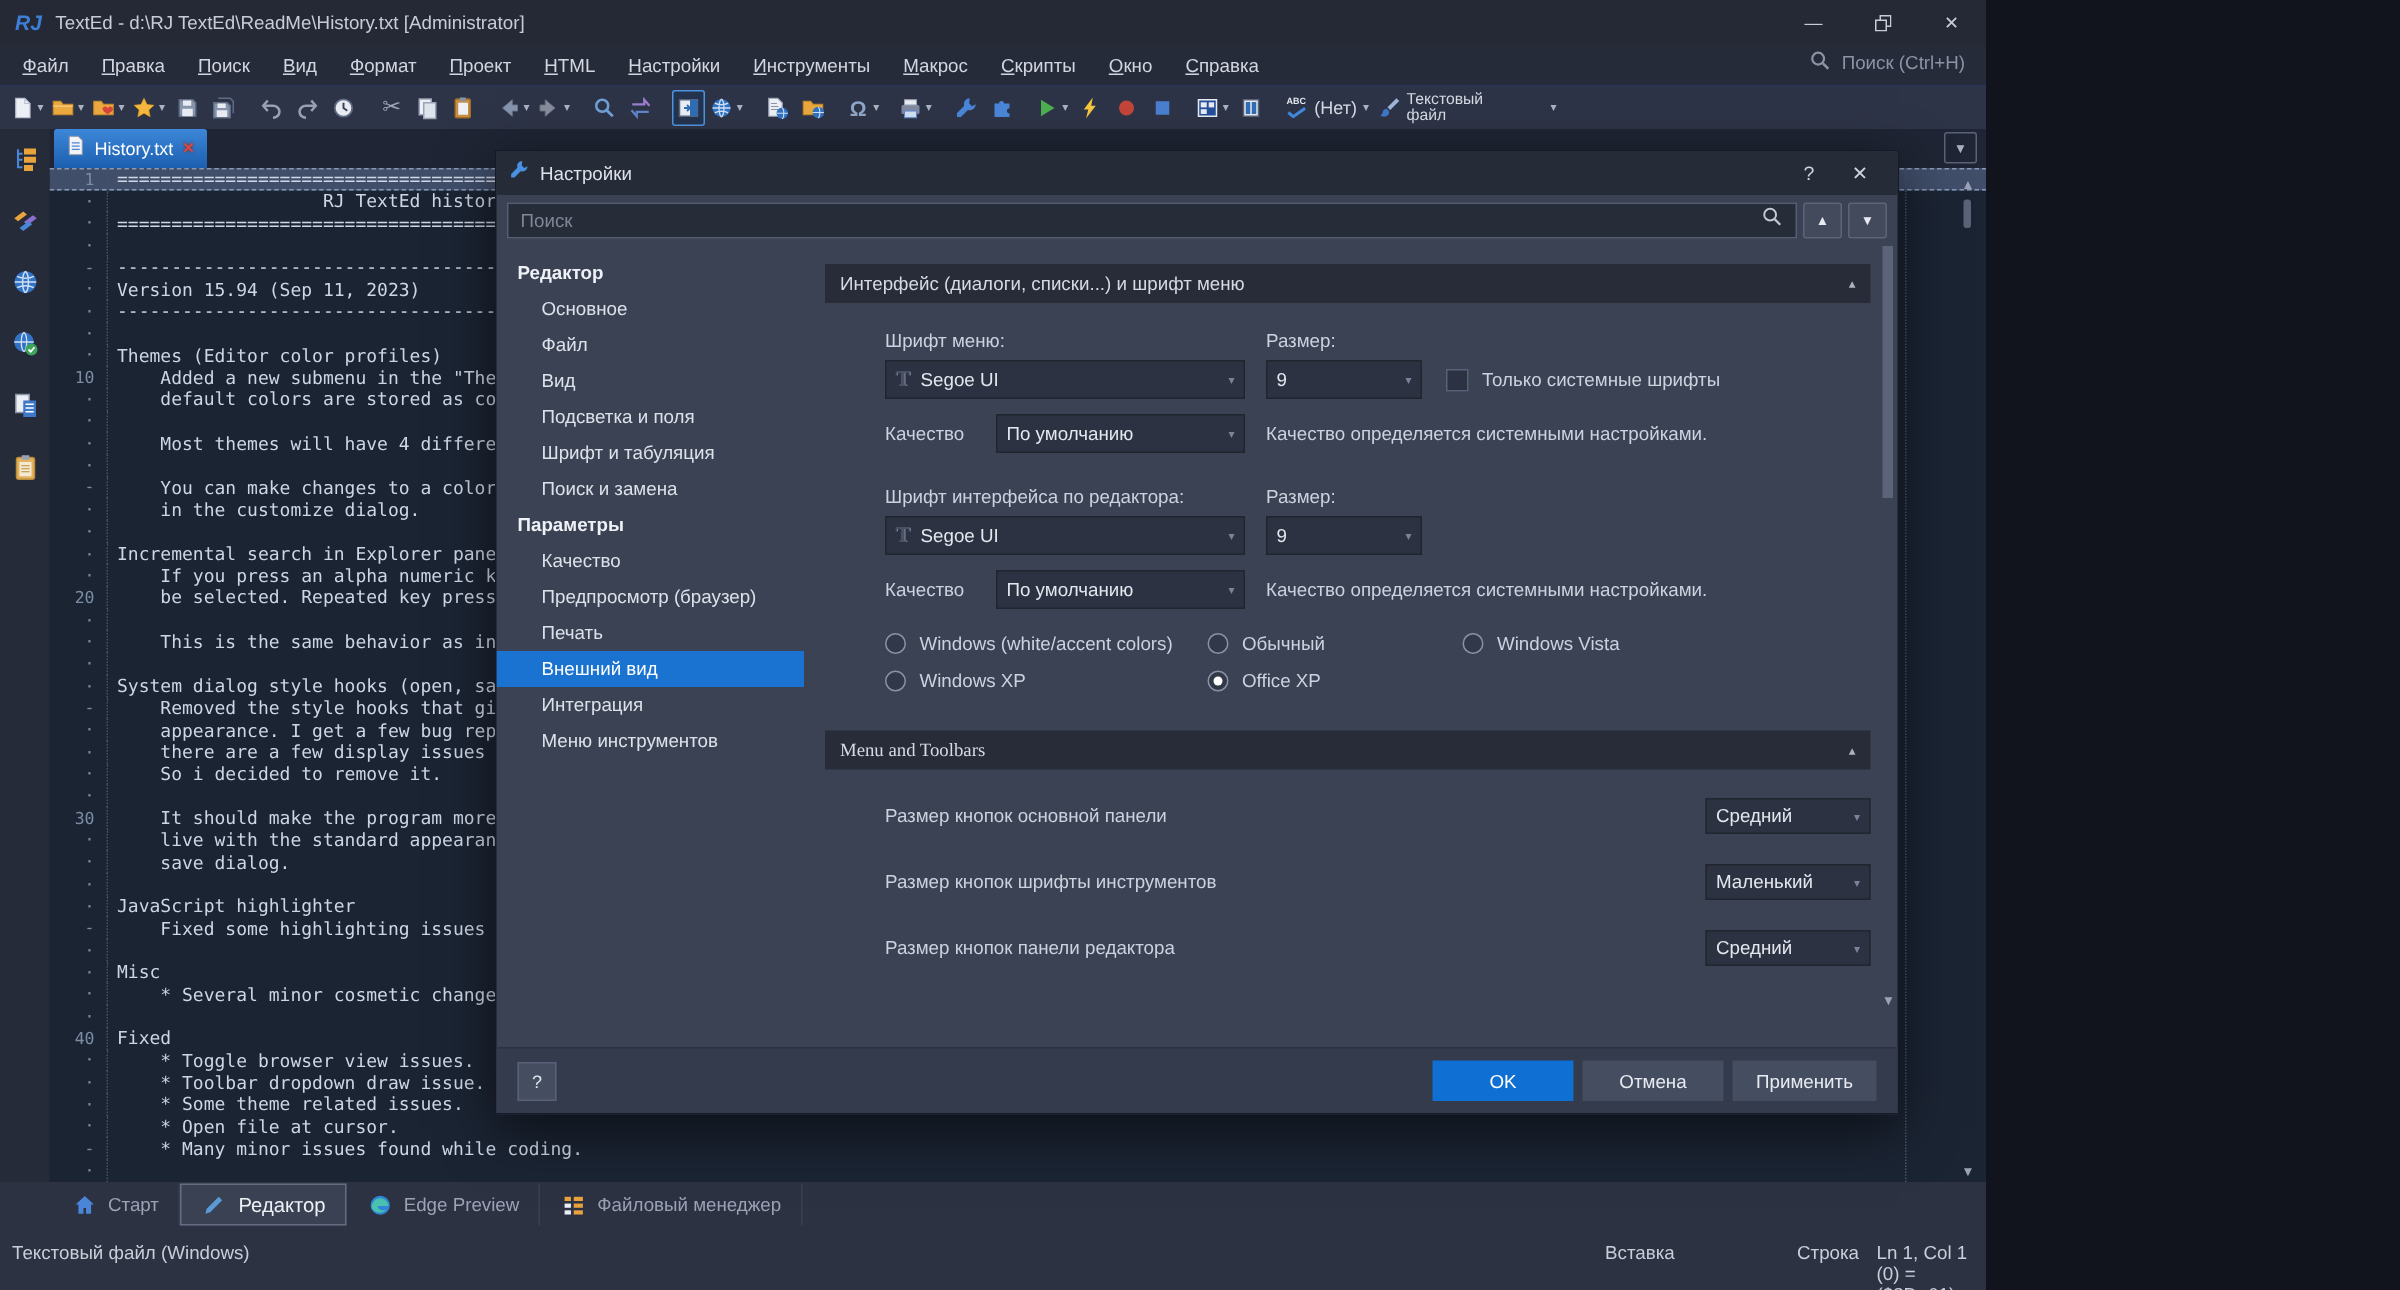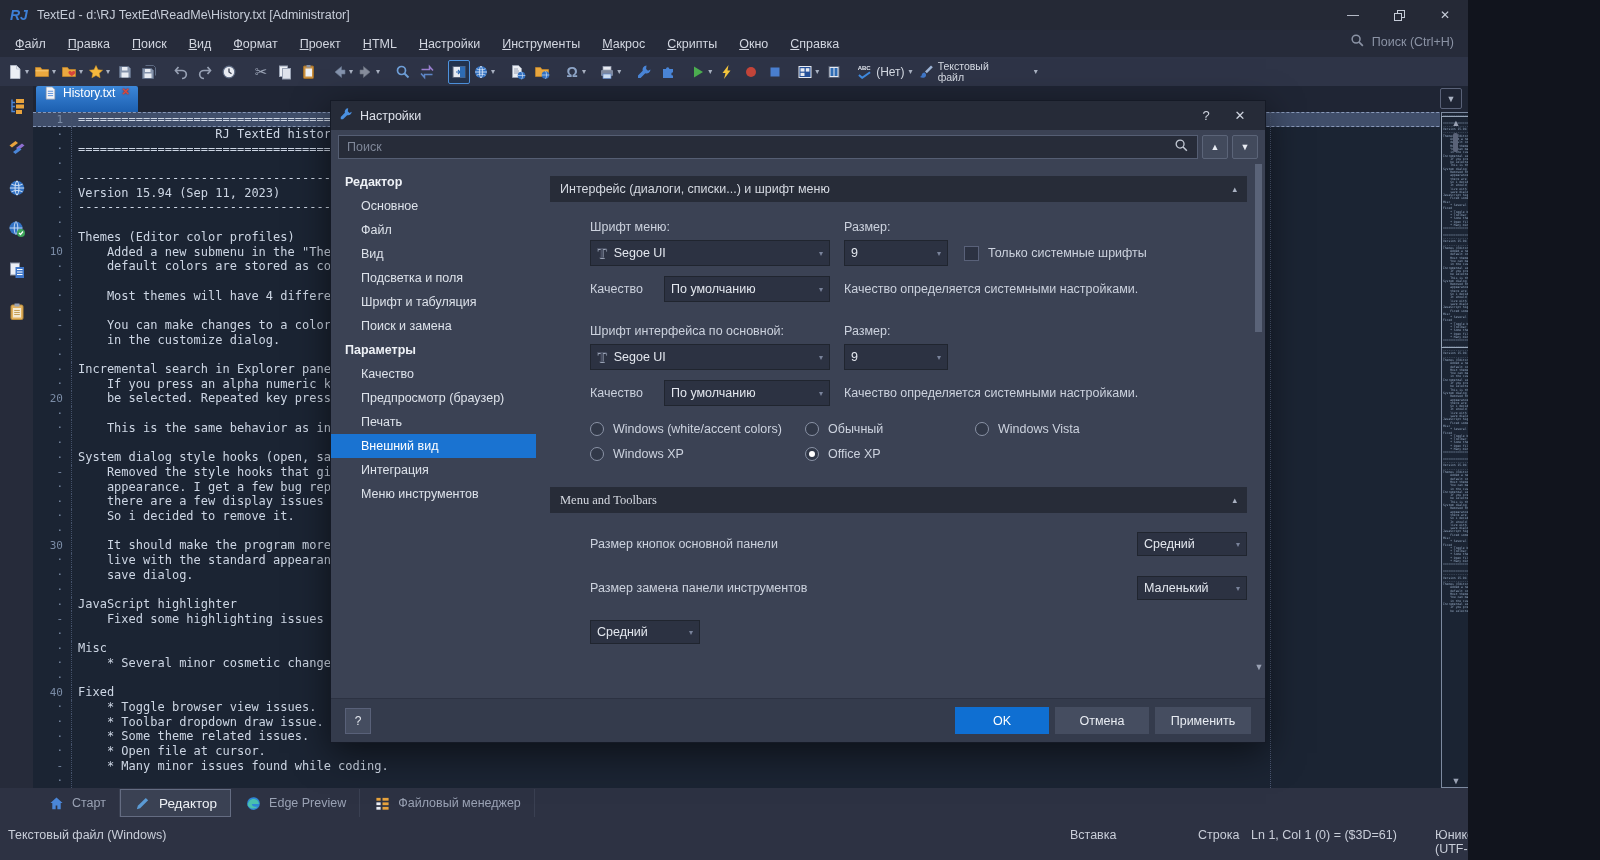--- a/index.html
+++ b/index.html
@@ -1,18 +1,18 @@
 <!DOCTYPE html>
 <html><head>
 <meta charset="utf-8">
 <style>
   * { margin:0; padding:0; box-sizing:border-box; }
   html,body { background:#11141d; }
   body { font-family:"Liberation Sans", sans-serif; }
-  .app { position:relative; width:1468px; height:860px; background:#1d4ed8; overflow:hidden; color:#c9ced9; }
+  .app { position:relative; width:1324px; height:860px; background:#1d4ed8; overflow:hidden; color:#c9ced9; }
 
   
   .titlebar { height:30px; background:#252936; display:flex; align-items:center; padding-left:10px; }
   .logo { color:#3d7fd6; font-weight:bold; font-style:italic; font-size:14px; margin-right:9px; }
   .wtitle { font-size:12.5px; color:#c6ccd8; }
   .wctrl { margin-left:auto; display:flex; height:30px; }
   .wbtn { width:46px; height:30px; display:flex; align-items:center; justify-content:center; color:#c6ccd8; font-size:12px; }
 
   
   .menubar { height:27px; background:#262b3a; display:flex; align-items:center; position:relative; padding-left:4px; }
@@ -32,21 +32,21 @@
   .glyph { font-size:15px; line-height:16px; }
   .abc { display:flex; flex-direction:column; align-items:center; }
   .abc span { font-size:6px; font-weight:bold; color:#e4e8f0; letter-spacing:0; }
 
   
   .work { position:absolute; top:86px; left:0; right:0; bottom:72px; background:#252b3b; }
   .sidebar { position:absolute; left:0; top:0; width:33px; bottom:0; background:#262b3a; display:flex; flex-direction:column; align-items:center; padding-top:8px; gap:17px; }
   .sbtn { width:24px; height:24px; display:flex; align-items:center; justify-content:center; }
 
   .tabstrip { position:absolute; left:33px; right:0; top:0; height:26px; background:#1f2534; }
-  .tab { position:absolute; left:3px; top:0; height:26px; display:flex; gap:6px; padding:0 8px;
+  .tab { position:absolute; left:3px; top:0; height:26px; display:flex; align-items:center; gap:6px; padding:0 8px;
          background:linear-gradient(#3c87d9,#1c5fb0); border-radius:2px 2px 0 0; }
   .tab-label { font-size:12px; color:#fff; }
   .tab-close { color:#e8d7d5; font-size:10px; font-weight:bold; text-shadow:0 0 2px #8c1f17; color:#d64a3f; }
   .tablist-btn { position:absolute; right:6px; top:2px; width:22px; height:21px; border:1px solid #5a6278; display:flex; align-items:center; justify-content:center; color:#aab2c2; font-size:9px; border-radius:2px; }
 
   .editor { position:absolute; left:33px; top:26px; width:1541px; bottom:0; background:#1b2433; overflow:hidden; font-family:"DejaVu Sans Mono", monospace; }
   .row { display:flex; height:14.69px; align-items:center; position:relative; }
   .row .g { width:39px; text-align:right; padding-right:8px; color:#7b8ca6; font-size:11px; border-right:1px dotted #45526b; flex:none; height:100%; display:flex; align-items:center; justify-content:flex-end; }
   .row .t { white-space:pre; font-size:12px; color:#cdd6e4; padding-left:6px; }
   .row.sel { background:#404e6a; border-top:1px dashed #8898b8; border-bottom:1px dashed #8898b8; }
@@ -1006,21 +1006,21 @@
           <div class="qrow">
             <span class="ql">Качество</span>
             <div class="combo">
               <span class="cv">По умолчанию</span>
               <span class="ca">▾</span>
             </div>
             <span class="qn">Качество определяется системными настройками.</span>
           </div>
 
           <div class="grid5" style="margin-top:22px;">
-            <span>Шрифт интерфейса по основной:</span>
+            <span>Шрифт интерфейса по редактора:</span>
               <span></span>
             <span>Размер:</span>
               <span></span>
               <span></span>
           </div>
           <div class="grid5" style="margin-top:6px;">
             <div class="combo">
               <span class="ticon">T</span>
               <span class="cv">Segoe UI</span>
               <span class="ca">▾</span>
@@ -1072,27 +1072,28 @@
         </div>
         <div class="form" id="tb-rows">
             <div class="frow">
               <span class="fl">Размер кнопок основной панели</span>
               <div class="combo">
                 <span class="cv">Средний</span>
                 <span class="ca">▾</span>
               </div>
             </div>
             <div class="frow">
-              <span class="fl">Размер замена панели инструментов</span>
+              <span class="fl">Размер кнопок шрифты инструментов</span>
               <div class="combo">
                 <span class="cv">Маленький</span>
                 <span class="ca">▾</span>
               </div>
             </div>
             <div class="frow">
+              <span class="fl">Размер кнопок панели редактора</span>
               <div class="combo">
                 <span class="cv">Средний</span>
                 <span class="ca">▾</span>
               </div>
             </div>
             <div class="frow"></div>
           </div>
       </div>
 
       <div class="dlg-scroll">

